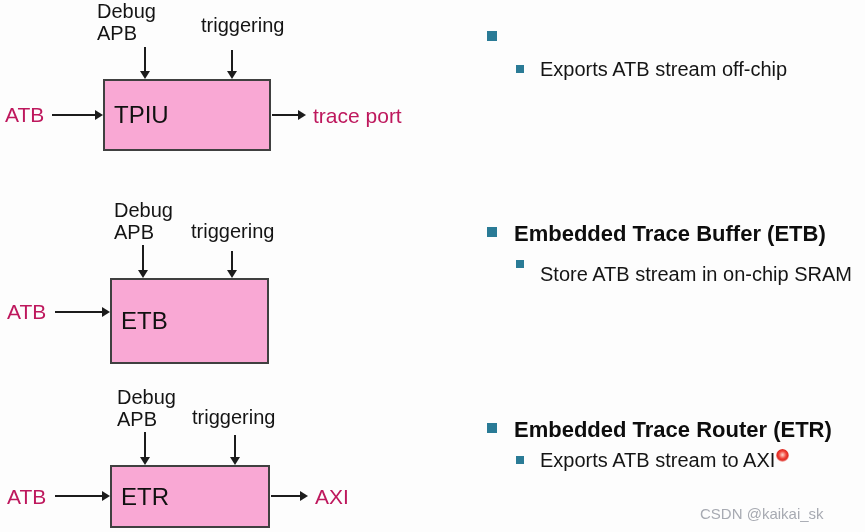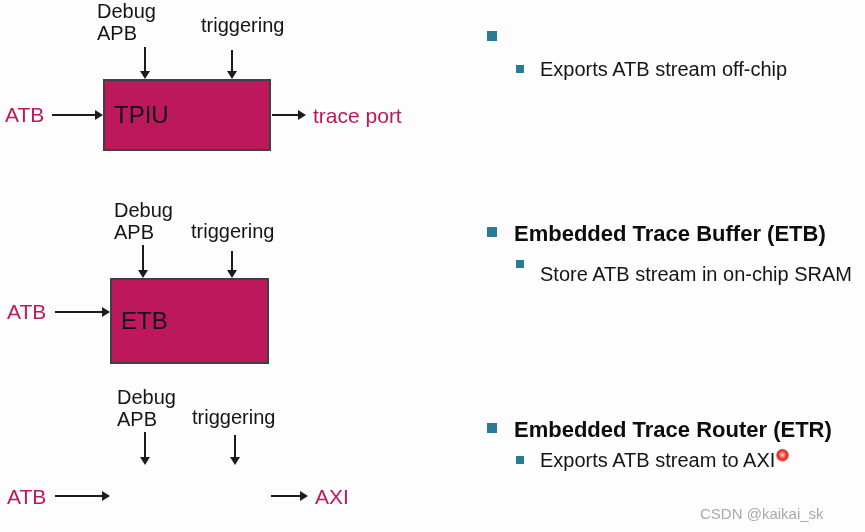--- a/index.html
+++ b/index.html
@@ -5,21 +5,21 @@
   html,body{margin:0;padding:0;background:#ffffff;}
   .stage{
     position:relative;width:865px;height:532px;overflow:hidden;
     background:#fdfdfd;
     font-family:"Liberation Sans", sans-serif;
     color:#161616;
   }
   
   .block{
     position:absolute;
-    background:#be185d;
+    background:#f9a8d4;
     border:2px solid #404040;
     box-sizing:border-box;
     display:flex;align-items:center;
     padding-left:9px;
     font-size:24px;color:#111;
   }
   .lbl{position:absolute;font-size:20px;line-height:22px;color:#141414;white-space:nowrap;}
   .lbl-big{position:absolute;font-size:21px;color:#be185d;white-space:nowrap;}
   
   .varrow{position:absolute;width:10px;}
@@ -107,20 +107,23 @@
       <i class="vl"></i>
       <i class="vh"></i>
     </div>
 
   <div class="lbl-big" style="left:7px;top:485px;">ATB</div>
   <div class="harrow" style="left:55px;top:491px;width:55px;">
       <i class="hl"></i>
       <i class="hh"></i>
     </div>
 
+  <div class="block" style="left:110px;top:465px;width:160px;height:63px;">
+      <span>ETR</span>
+    </div>
 
   <div class="harrow" style="left:271px;top:491px;width:37px;">
       <i class="hl"></i>
       <i class="hh"></i>
     </div>
   <div class="lbl-big" style="left:315px;top:485px;">AXI</div>
 
   <span class="sq l1" style="left:487px;top:31px;"></span>
   <span class="sq l2" style="left:516px;top:65px;"></span>
   <div class="bsub" style="left:540px;top:59px;">

